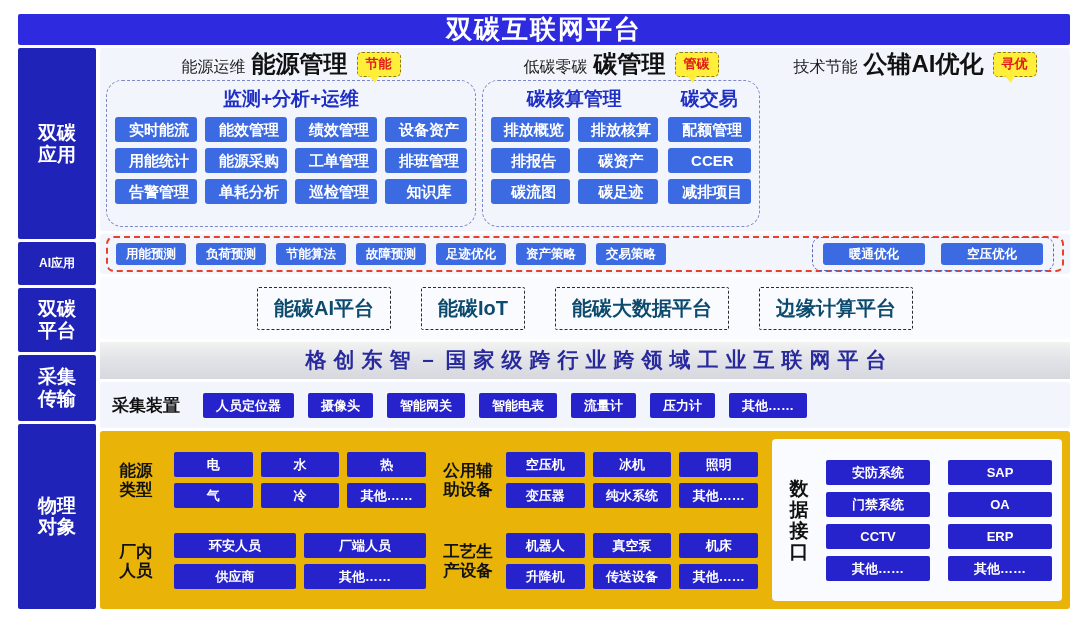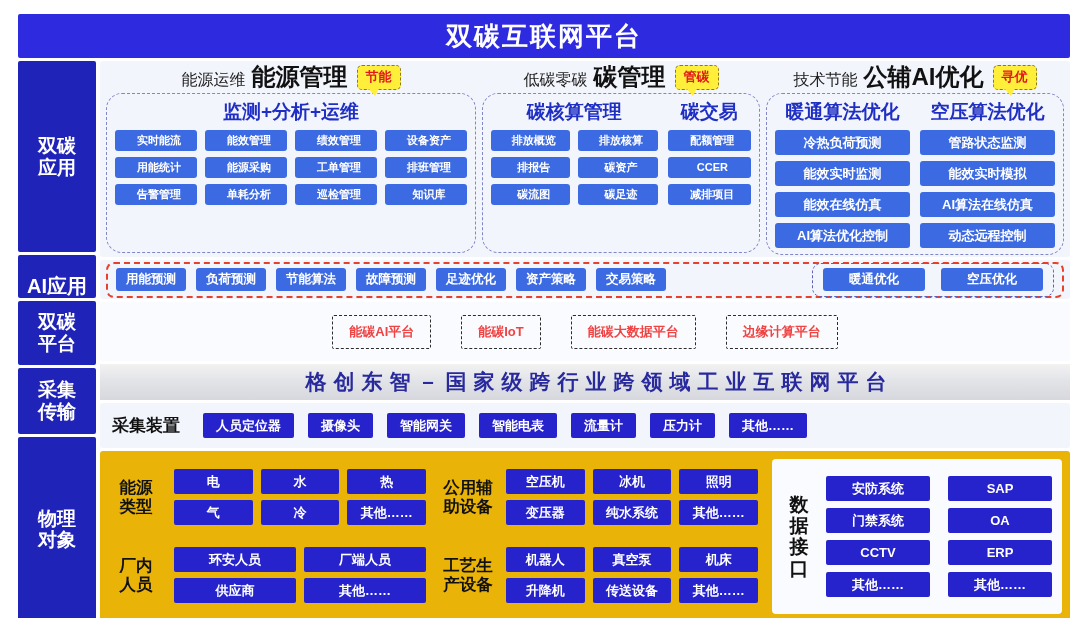--- a/index.html
+++ b/index.html
@@ -3,32 +3,32 @@
 <meta charset="utf-8">
 <title>双碳互联网平台</title>
 <style>
   html,body{margin:0;padding:0;background:#ffffff;}
   body{width:1080px;height:618px;overflow:hidden;
        font-family:"Liberation Sans","DejaVu Sans",sans-serif;}
   #root{position:relative;width:1080px;height:618px;background:#fff;
         box-sizing:border-box;padding:14px 10px 4px 18px;}
 
   
-  .title-bar{height:44px;background:#2d2ae0;border-radius:2px;
+  .title-bar{height:31px;background:#2d2ae0;border-radius:2px;
              display:flex;align-items:center;justify-content:center;}
   .title-bar .t{color:#fff;font-size:26px;font-weight:bold;letter-spacing:2px;}
 
   
   .board{display:flex;margin-top:3px;height:561px;}
   .sidecol{width:78px;flex:0 0 78px;display:flex;flex-direction:column;gap:3px;}
   .side{background:#1f23b8;color:#fff;display:flex;align-items:center;
         justify-content:center;text-align:center;font-weight:bold;
         font-size:19px;line-height:1.15;border-radius:2px;}
   .side.s1{height:196px;}
-  .side.s2{height:44px;font-size:20px;align-items:flex-end;}
+  .side.s2{height:44px;font-size:12px;}
   .side.s3{height:66px;}
   .side.s4{height:67px;}
   .side.s5{height:190px;}
 
   .maincol{flex:1;display:flex;flex-direction:column;gap:3px;margin-left:4px;}
 
   
   .row-apps{height:196px;background:#f3f5fd;border-radius:3px;
             display:flex;padding:2px 6px 4px 6px;box-sizing:border-box;gap:6px;}
   .appgroup{position:relative;display:flex;flex-direction:column;}
@@ -51,41 +51,41 @@
            padding:4px 8px 6px 8px;box-sizing:border-box;display:flex;gap:10px;}
   .subcol{display:flex;flex-direction:column;flex:1;}
   .subtitle{text-align:center;font-size:19px;font-weight:bold;color:#1f2fc4;
             margin:1px 0 5px 0;white-space:nowrap;}
   .btngrid{display:grid;gap:6px 8px;}
   .g-energy .btngrid{grid-template-columns:repeat(4,1fr);}
   .c-acct .btngrid{grid-template-columns:repeat(2,1fr);}
   .c-trade .btngrid{grid-template-columns:repeat(1,1fr);}
   .g-ai .btngrid{grid-template-columns:repeat(1,1fr);}
 
-  .btn{background:#3b6ae2;color:#fff;font-size:11px;font-weight:bold;
+  .btn{background:#3b6ae2;color:#fff;font-size:15px;font-weight:bold;
        border-radius:3px;text-align:center;padding:5px 2px 5px 8px;
        white-space:nowrap;line-height:1;}
   .g-ai .btn{font-size:13px;padding:6px 2px;}
 
   
   .row-ai{height:44px;background:#f3f5fd;border-radius:3px;
           display:flex;align-items:center;padding:0 6px;box-sizing:border-box;}
   .ai-dash{flex:1;height:36px;border:2px dashed #e8402a;border-radius:8px;
            display:flex;align-items:center;padding:0 8px;box-sizing:border-box;}
   .ai-btn{background:#3b6ae2;color:#fff;font-size:12.5px;font-weight:bold;
           border-radius:3px;padding:5px 10px;white-space:nowrap;line-height:1;}
   .ai-inner{margin-left:auto;height:34px;border:1.4px dashed #5a62b8;border-radius:9px;
             display:flex;align-items:center;gap:16px;padding:0 10px;box-sizing:border-box;}
   .ai-inner .ai-btn{padding:5px 26px;}
 
   
   .row-plat{height:66px;background:#fafbfe;border-radius:3px;
             display:flex;align-items:center;justify-content:center;gap:30px;}
   .plat{border:1.6px dashed #2b2b2b;border-radius:2px;padding:7px 16px;
-        font-size:13px;font-weight:bold;color:#ef4444;white-space:nowrap;}
+        font-size:20px;font-weight:bold;color:#0c4a6e;white-space:nowrap;}
 
   
   .banner{height:40px;background:linear-gradient(180deg,#f2f2f2 0%,#e3e4e8 45%,#d6d8de 100%);
           display:flex;align-items:center;justify-content:center;padding-left:29px;}
   .banner .bt{color:#27299c;font-size:21px;font-weight:bold;letter-spacing:7px;
               white-space:nowrap;}
 
   
   .row-collect{height:50px;background:#f3f5fd;border-radius:3px;
                display:flex;align-items:center;padding:0 12px;box-sizing:border-box;gap:14px;}
@@ -200,40 +200,20 @@
             </div>
           </div>
         </div>
 
         <div class="appgroup g-ai">
           <div class="grp-head">
             <span class="sub">技术节能</span>
             <span class="main">公辅AI优化</span>
             <span class="badge">寻优</span>
           </div>
-          <div class="dashbox">
-            <div class="subcol">
-              <div class="subtitle">暖通算法优化</div>
-              <div class="btngrid">
-                  <div class="btn">冷热负荷预测</div>
-                  <div class="btn">能效实时监测</div>
-                  <div class="btn">能效在线仿真</div>
-                  <div class="btn">AI算法优化控制</div>
-                </div>
-            </div>
-            <div class="subcol">
-              <div class="subtitle">空压算法优化</div>
-              <div class="btngrid">
-                  <div class="btn">管路状态监测</div>
-                  <div class="btn">能效实时模拟</div>
-                  <div class="btn">AI算法在线仿真</div>
-                  <div class="btn">动态远程控制</div>
-                </div>
-            </div>
-          </div>
         </div>
       </div>
 
       <div class="row-ai">
         <div class="ai-dash">
           <div style="display:flex;gap:10px;">
               <div class="ai-btn">用能预测</div>
               <div class="ai-btn">负荷预测</div>
               <div class="ai-btn">节能算法</div>
               <div class="ai-btn">故障预测</div>

